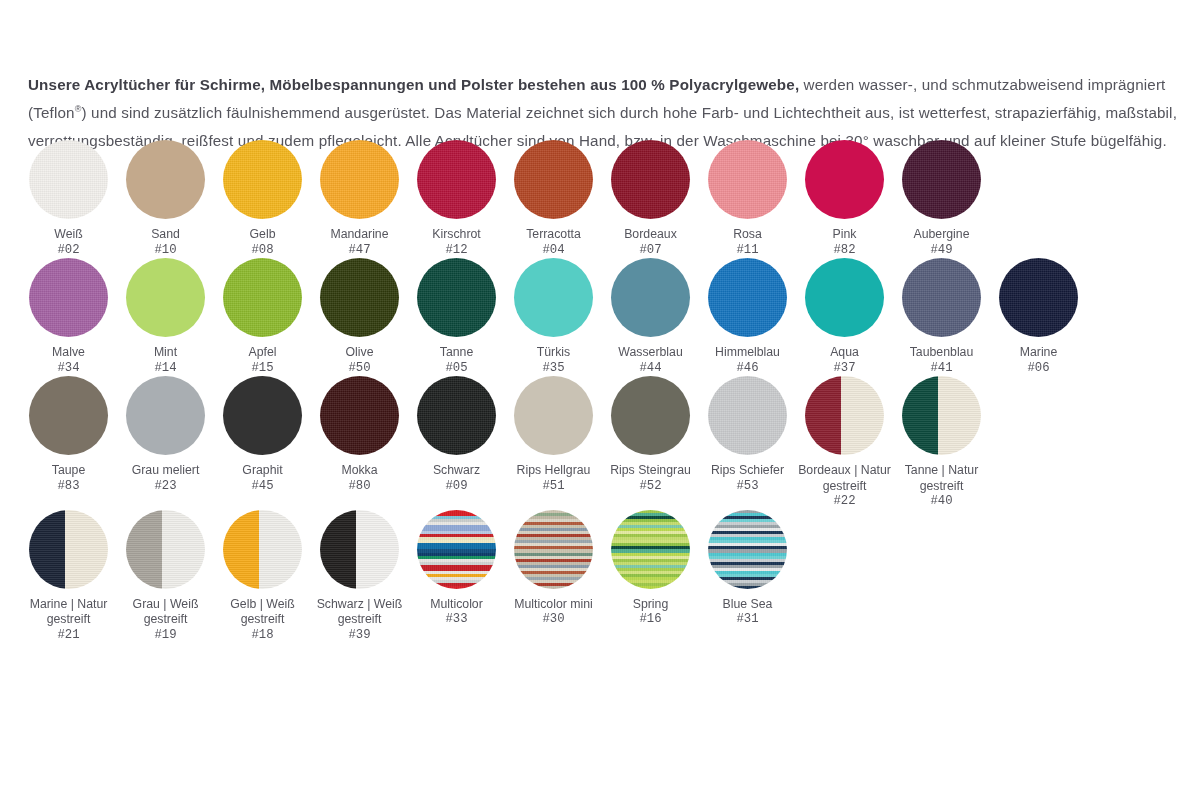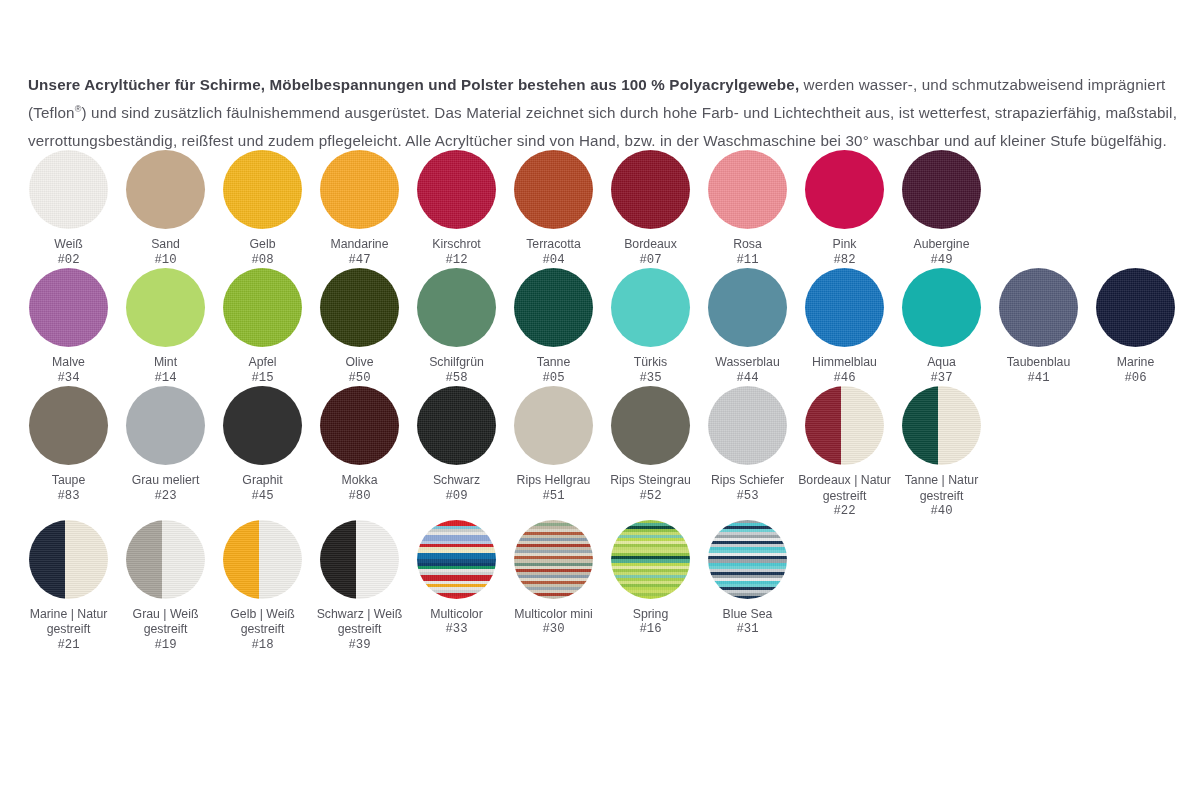--- a/index.html
+++ b/index.html
@@ -38,21 +38,21 @@
   #intro sup {
     font-size: 9px;
     vertical-align: super;
     line-height: 0;
   }
 
   
   #grid {
     position: absolute;
     left: 20px;
-    top: 150px;
+    top: 140px;
     width: 1165px;
   }
   .row {
     display: flex;
     align-items: flex-start;
   }
   .cell {
     width: 97px;
     flex: 0 0 97px;
     display: flex;
@@ -180,24 +180,20 @@
         </div>
         <div class="cell">
           <div class="swatch solid" style="background: rgb(140, 185, 44);"></div>
           <div class="label"><span>Apfel</span><span class="code">#15</span></div>
         </div>
         <div class="cell">
           <div class="swatch solid" style="background: rgb(47, 58, 12);"></div>
           <div class="label"><span>Olive</span><span class="code">#50</span></div>
         </div>
         <div class="cell">
-          <div class="swatch coarse" style="background: rgb(93, 138, 108);"></div>
-          <div class="label"><span>Schilfgrün</span><span class="code">#58</span></div>
-        </div>
-        <div class="cell">
           <div class="swatch solid" style="background: rgb(9, 71, 58);"></div>
           <div class="label"><span>Tanne</span><span class="code">#05</span></div>
         </div>
         <div class="cell">
           <div class="swatch coarse" style="background: rgb(86, 205, 196);"></div>
           <div class="label"><span>Türkis</span><span class="code">#35</span></div>
         </div>
         <div class="cell">
           <div class="swatch coarse" style="background: rgb(90, 142, 160);"></div>
           <div class="label"><span>Wasserblau</span><span class="code">#44</span></div>

